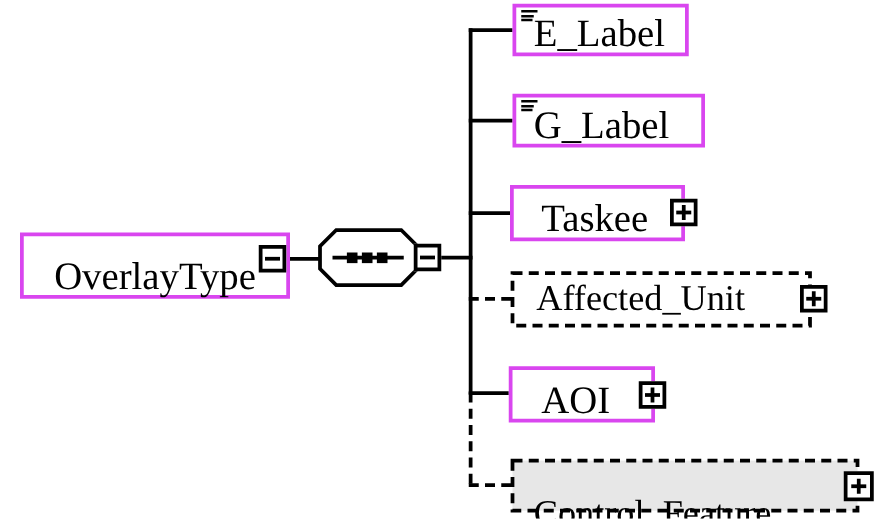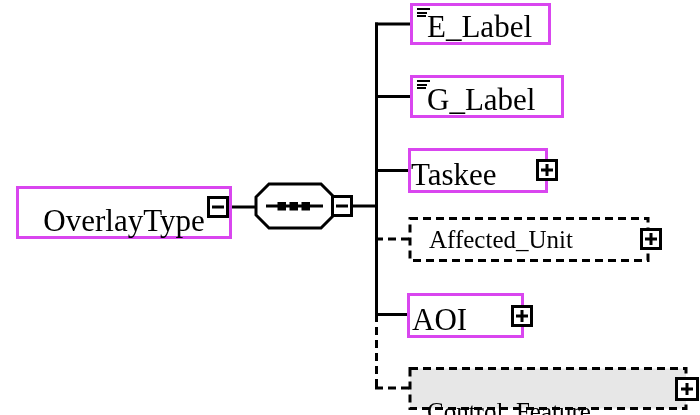--- a/index.html
+++ b/index.html
@@ -7,21 +7,21 @@
     position:relative;width:700px;height:415px;background:#fff;overflow:hidden;
     font-family:"Liberation Serif","DejaVu Serif",serif;color:#000;
   }
   .wires{position:absolute;left:0;top:0;width:700px;height:415px;}
   .box{
     position:absolute;box-sizing:border-box;background:#fff;border:3px solid #d946ef;
     display:flex;align-items:flex-end;font-size:31px;line-height:1;white-space:nowrap;
   }
   .ghost{
     position:absolute;box-sizing:border-box;background:transparent;border:none;
-    display:flex;align-items:center;font-size:25px;line-height:1;white-space:nowrap;
+    display:flex;align-items:center;font-size:29px;line-height:1;white-space:nowrap;
   }
   .root-box{justify-content:center;}
   .ctrl{
     position:absolute;box-sizing:border-box;width:22px;height:22px;
     background:#fff;border:3px solid #000;
   }
   .bar-h{position:absolute;left:50%;top:50%;width:12px;height:3px;background:#000;transform:translate(-50%,-50%);}
   .bar-v{position:absolute;left:50%;top:50%;width:3px;height:12px;background:#000;transform:translate(-50%,-50%);}
   .ticon{position:absolute;left:4px;top:2px;width:14px;height:11px;}
   .ticon i{display:block;height:2px;background:#000;margin-bottom:1.5px;}
@@ -83,37 +83,37 @@
 
   <div class="box" style="left:410px;top:75px;width:154px;height:43px;padding-left:14px;">
     <span class="ticon">
         <i></i>
         <i></i>
         <i></i>
       </span>
     <span class="lbl">G_Label</span>
   </div>
 
-  <div class="box" style="left:408px;top:148px;width:140px;height:45px;">
+  <div class="box" style="left:408px;top:148px;width:140px;height:45px;padding-left:22px;">
     <span class="lbl">Taskee</span>
   </div>
   <div class="ctrl" style="left:536px;top:159px;">
     <span class="bar-h"></span>
     <span class="bar-v"></span>
   </div>
 
   <div class="ghost" style="left:409px;top:217px;width:240px;height:44px;padding-left:20px;">
     <span class="lbl">Affected_Unit</span>
   </div>
   <div class="ctrl" style="left:640px;top:228px;">
     <span class="bar-h"></span>
     <span class="bar-v"></span>
   </div>
 
-  <div class="box" style="left:407px;top:293px;width:117px;height:45px;padding-left:2px;">
+  <div class="box" style="left:407px;top:293px;width:117px;height:45px;padding-left:23px;">
     <span class="lbl">AOI</span>
   </div>
   <div class="ctrl" style="left:511px;top:305px;">
     <span class="bar-h"></span>
     <span class="bar-v"></span>
   </div>
 
   <div class="ghost" style="left:409px;top:367px;width:276px;height:42px;padding-left:18px;margin-top:23px;">
     <span class="lbl">Control_Feature</span>
   </div>

